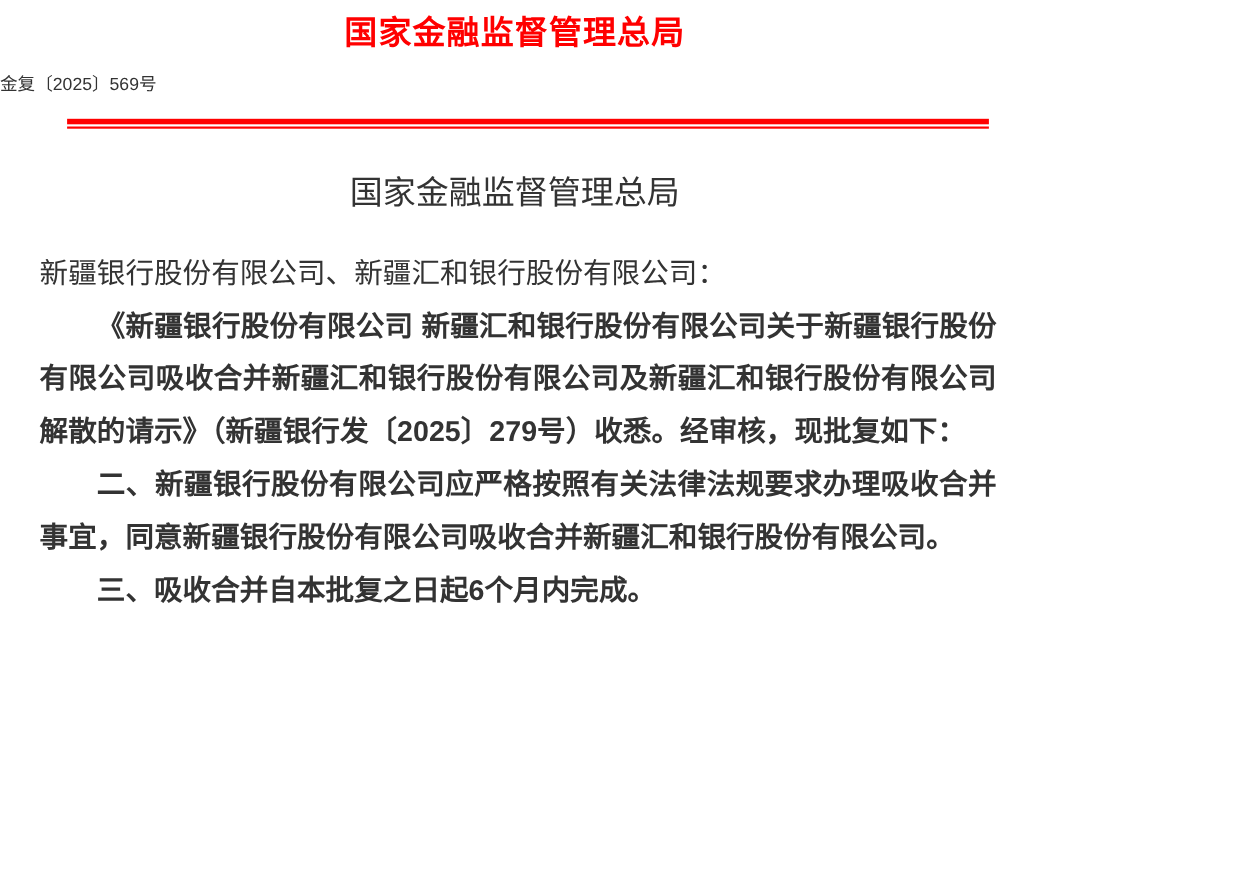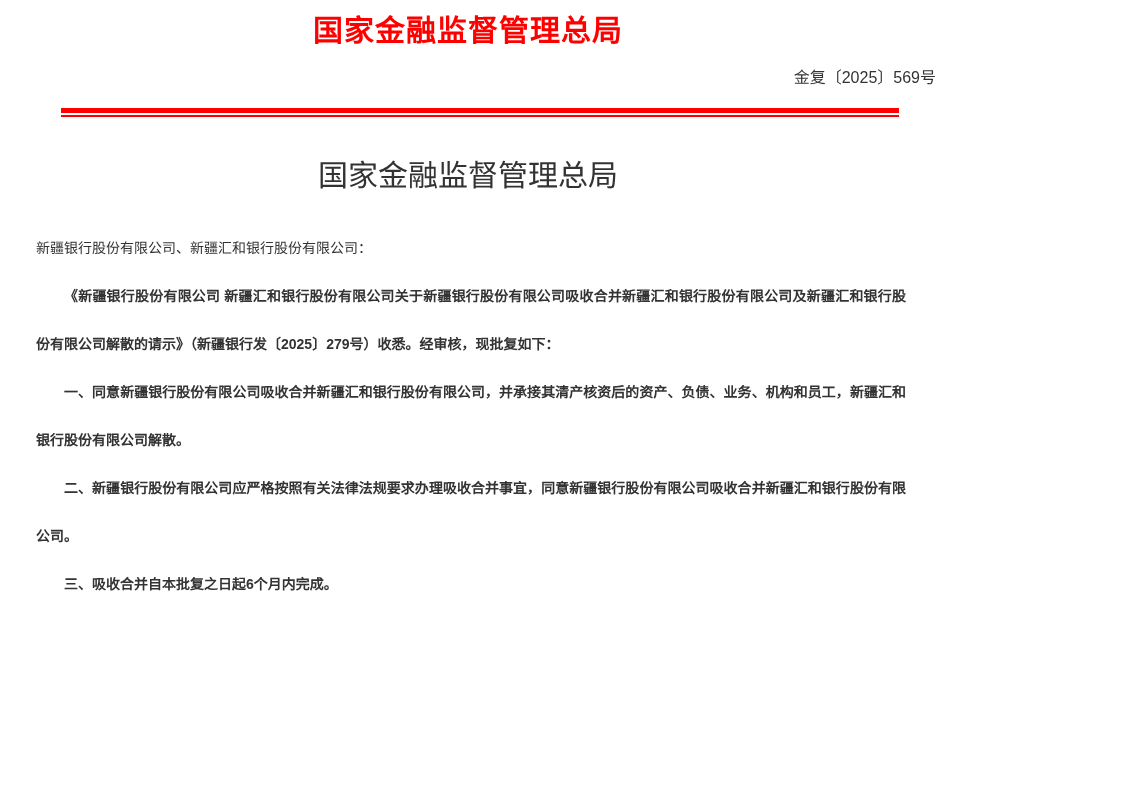--- a/index.html
+++ b/index.html
@@ -22,25 +22,24 @@
     padding-top: 12px;
     text-align: center;
     font-size: 30px;
     line-height: 38px;
     font-weight: 700;
     color: #ff0000;
     letter-spacing: 1px;
   }
   .doc-number {
     margin-top: 18px;
-    text-align: right;
+    text-align: left;
     font-size: 16px;
     line-height: 20px;
     color: #333333;
-    padding-left: 31px;
   }
   .rule {
     margin: 20px 37px 0 61px;
   }
   .rule-thick {
     height: 5px;
     background: #ff0000;
   }
   .rule-thin {
     margin-top: 2px;
@@ -52,21 +51,21 @@
     margin-top: 36px;
     text-align: center;
     font-size: 30px;
     line-height: 45px;
     font-weight: 400;
     color: #333333;
   }
   
   .body-text {
     margin: 26px 30px 0 36px;
-    font-size: 14px;
+    font-size: 26px;
     line-height: 48px;
     text-align: justify;
     color: #333333;
   }
   .body-text p {
     margin: 0;
     padding: 0;
   }
   .body-text p.indent {
     text-indent: 2em;
@@ -87,18 +86,17 @@
     </div>
   </header>
 
   <section class="title-block">
     <div>国家金融监督管理总局</div>
   </section>
 
   <main class="body-text">
     <p>新疆银行股份有限公司、新疆汇和银行股份有限公司：</p>
     <p class="indent">《新疆银行股份有限公司 新疆汇和银行股份有限公司关于新疆银行股份有限公司吸收合并新疆汇和银行股份有限公司及新疆汇和银行股份有限公司解散的请示》（新疆银行发〔2025〕279号）收悉。经审核，现批复如下：</p>
-    <p class="indent">一、同意新疆银行股份有限公司吸收合并新疆汇和银行股份有限公司，并承接其清产核资后的资产、负债、业务、机构和员工，新疆汇和银行股份有限公司解散。</p>
     <p class="indent">二、新疆银行股份有限公司应严格按照有关法律法规要求办理吸收合并事宜，同意新疆银行股份有限公司吸收合并新疆汇和银行股份有限公司。</p>
     <p class="indent">三、吸收合并自本批复之日起6个月内完成。</p>
   </main>
 
 </div>
 
 </body></html>

